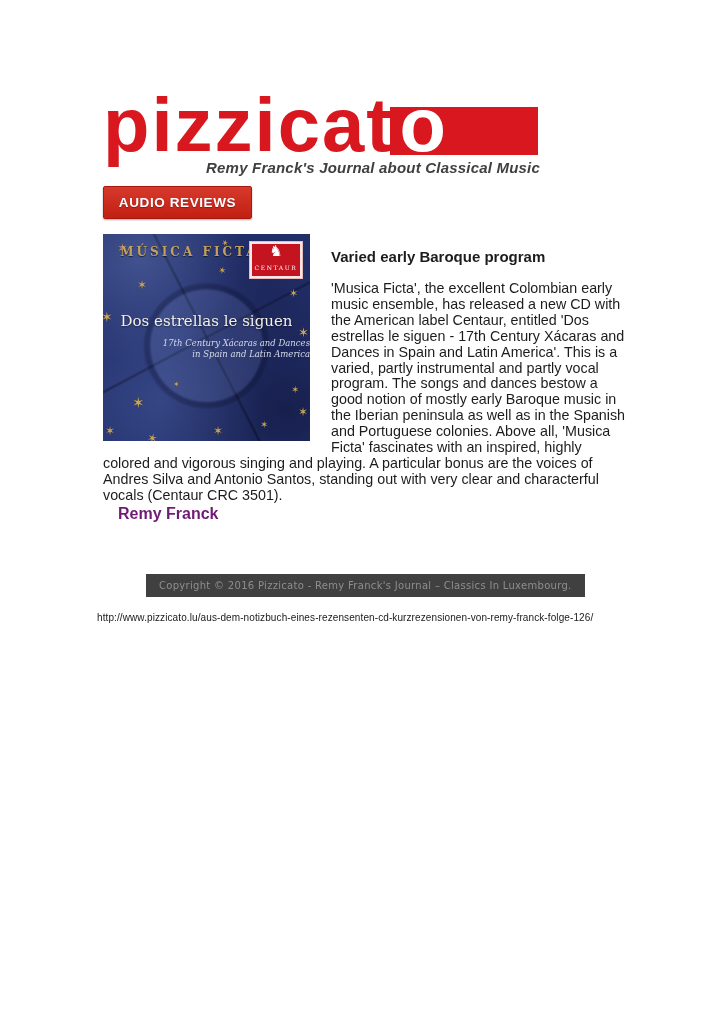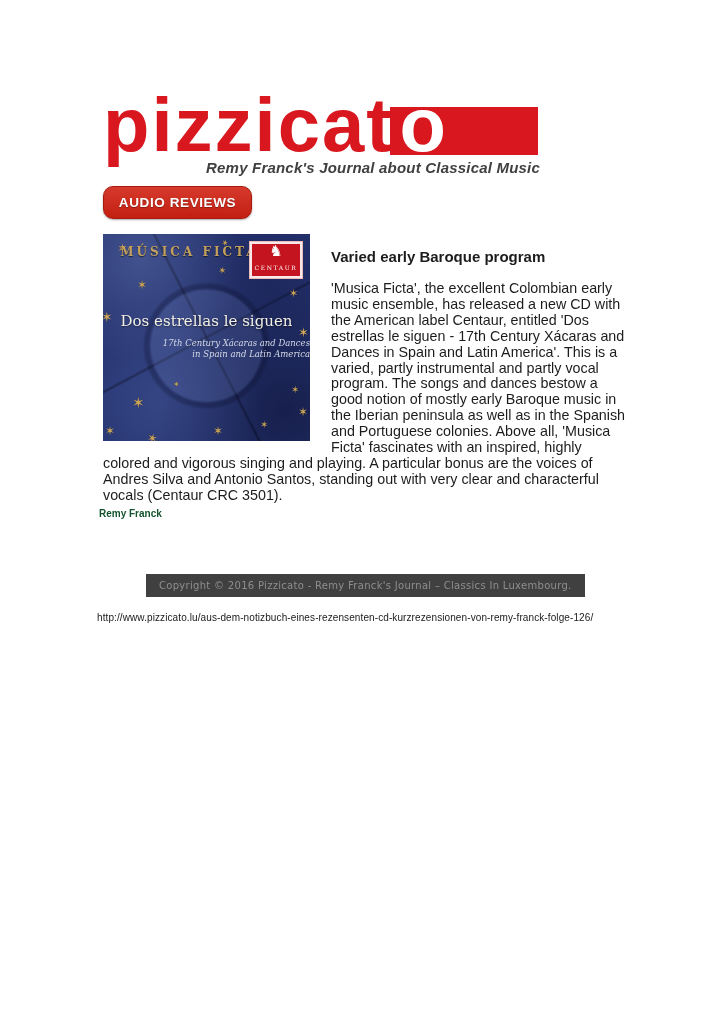--- a/index.html
+++ b/index.html
@@ -10,21 +10,21 @@
   .logo{position:absolute;left:103px;top:85px;width:450px;height:95px;}
   .o-box{position:absolute;left:287px;top:22px;width:148px;height:48px;background:#d8171e;z-index:1;}
   .brand{position:absolute;left:0;top:-3px;z-index:2;font-size:76px;font-weight:700;
          letter-spacing:2px;line-height:86px;color:#d8171e;white-space:nowrap;}
   .brand .o{color:#ffffff;padding-left:6px;}
   .tagline{position:absolute;top:74px;left:0;width:437px;text-align:right;
            font-style:italic;font-weight:700;font-size:15px;color:#404040;letter-spacing:0.2px;}
 
   
   .audio-btn{position:absolute;left:103px;top:186px;width:147px;height:31px;
-             background:linear-gradient(#d63a2c,#c21f12);border:1px solid #a81a0f;border-radius:10px;
+             background:linear-gradient(#d63a2c,#c21f12);border:1px solid #a81a0f;border-radius:2px;
              display:flex;align-items:center;justify-content:center;
              color:#fff;font-weight:700;font-size:13.5px;letter-spacing:0.6px;
              text-shadow:0 1px 1px rgba(0,0,0,0.35);box-shadow:0 1px 2px rgba(0,0,0,0.35);cursor:pointer;}
 
   
   .article{position:absolute;left:103px;top:233px;width:524px;
            font-size:14.3px;line-height:15.9px;color:#1c1c1c;}
   .heading{font-weight:700;font-size:15px;line-height:16px;margin:16px;padding-left:24px;}
   .body-text{margin:0;}
 
@@ -50,21 +50,21 @@
   .centaur-name{color:#fff;font-size:6px;letter-spacing:1.6px;font-family:"DejaVu Serif",serif;margin-top:1px;}
   .cover-title{position:absolute;top:80px;left:0;right:0;text-align:center;
                font-family:"DejaVu Serif",serif;font-size:15px;color:#f2f0e6;
                text-shadow:0 1px 2px rgba(0,0,0,0.5);}
   .cover-sub{position:absolute;top:104px;left:57px;right:0;text-align:right;
              font-family:"DejaVu Serif",serif;font-style:italic;font-size:8.5px;line-height:11px;color:#d5dae9;}
   .star{position:absolute;color:#c9a45a;font-family:"DejaVu Sans",sans-serif;line-height:1;
         text-shadow:0 0 1px rgba(0,0,0,0.45);}
 
   
-  .byline{position:absolute;left:99px;top:505px;font-size:10px;line-height:17px;color:#14532d;}
+  .byline{position:absolute;left:118px;top:505px;font-size:16px;line-height:17px;color:#701a75;}
   .byline .b{font-weight:700;}
 
   
   .copyright{position:absolute;left:146px;top:574px;background:#404040;color:#8e8e8e;
              font-family:"DejaVu Sans",sans-serif;font-size:10px;letter-spacing:0.3px;
              padding:6px 13px;white-space:nowrap;}
   .source-url{position:absolute;left:97px;top:612px;font-size:10px;color:#1a1a1a;
               letter-spacing:0.1px;white-space:nowrap;cursor:pointer;}
 </style>
 </head>

